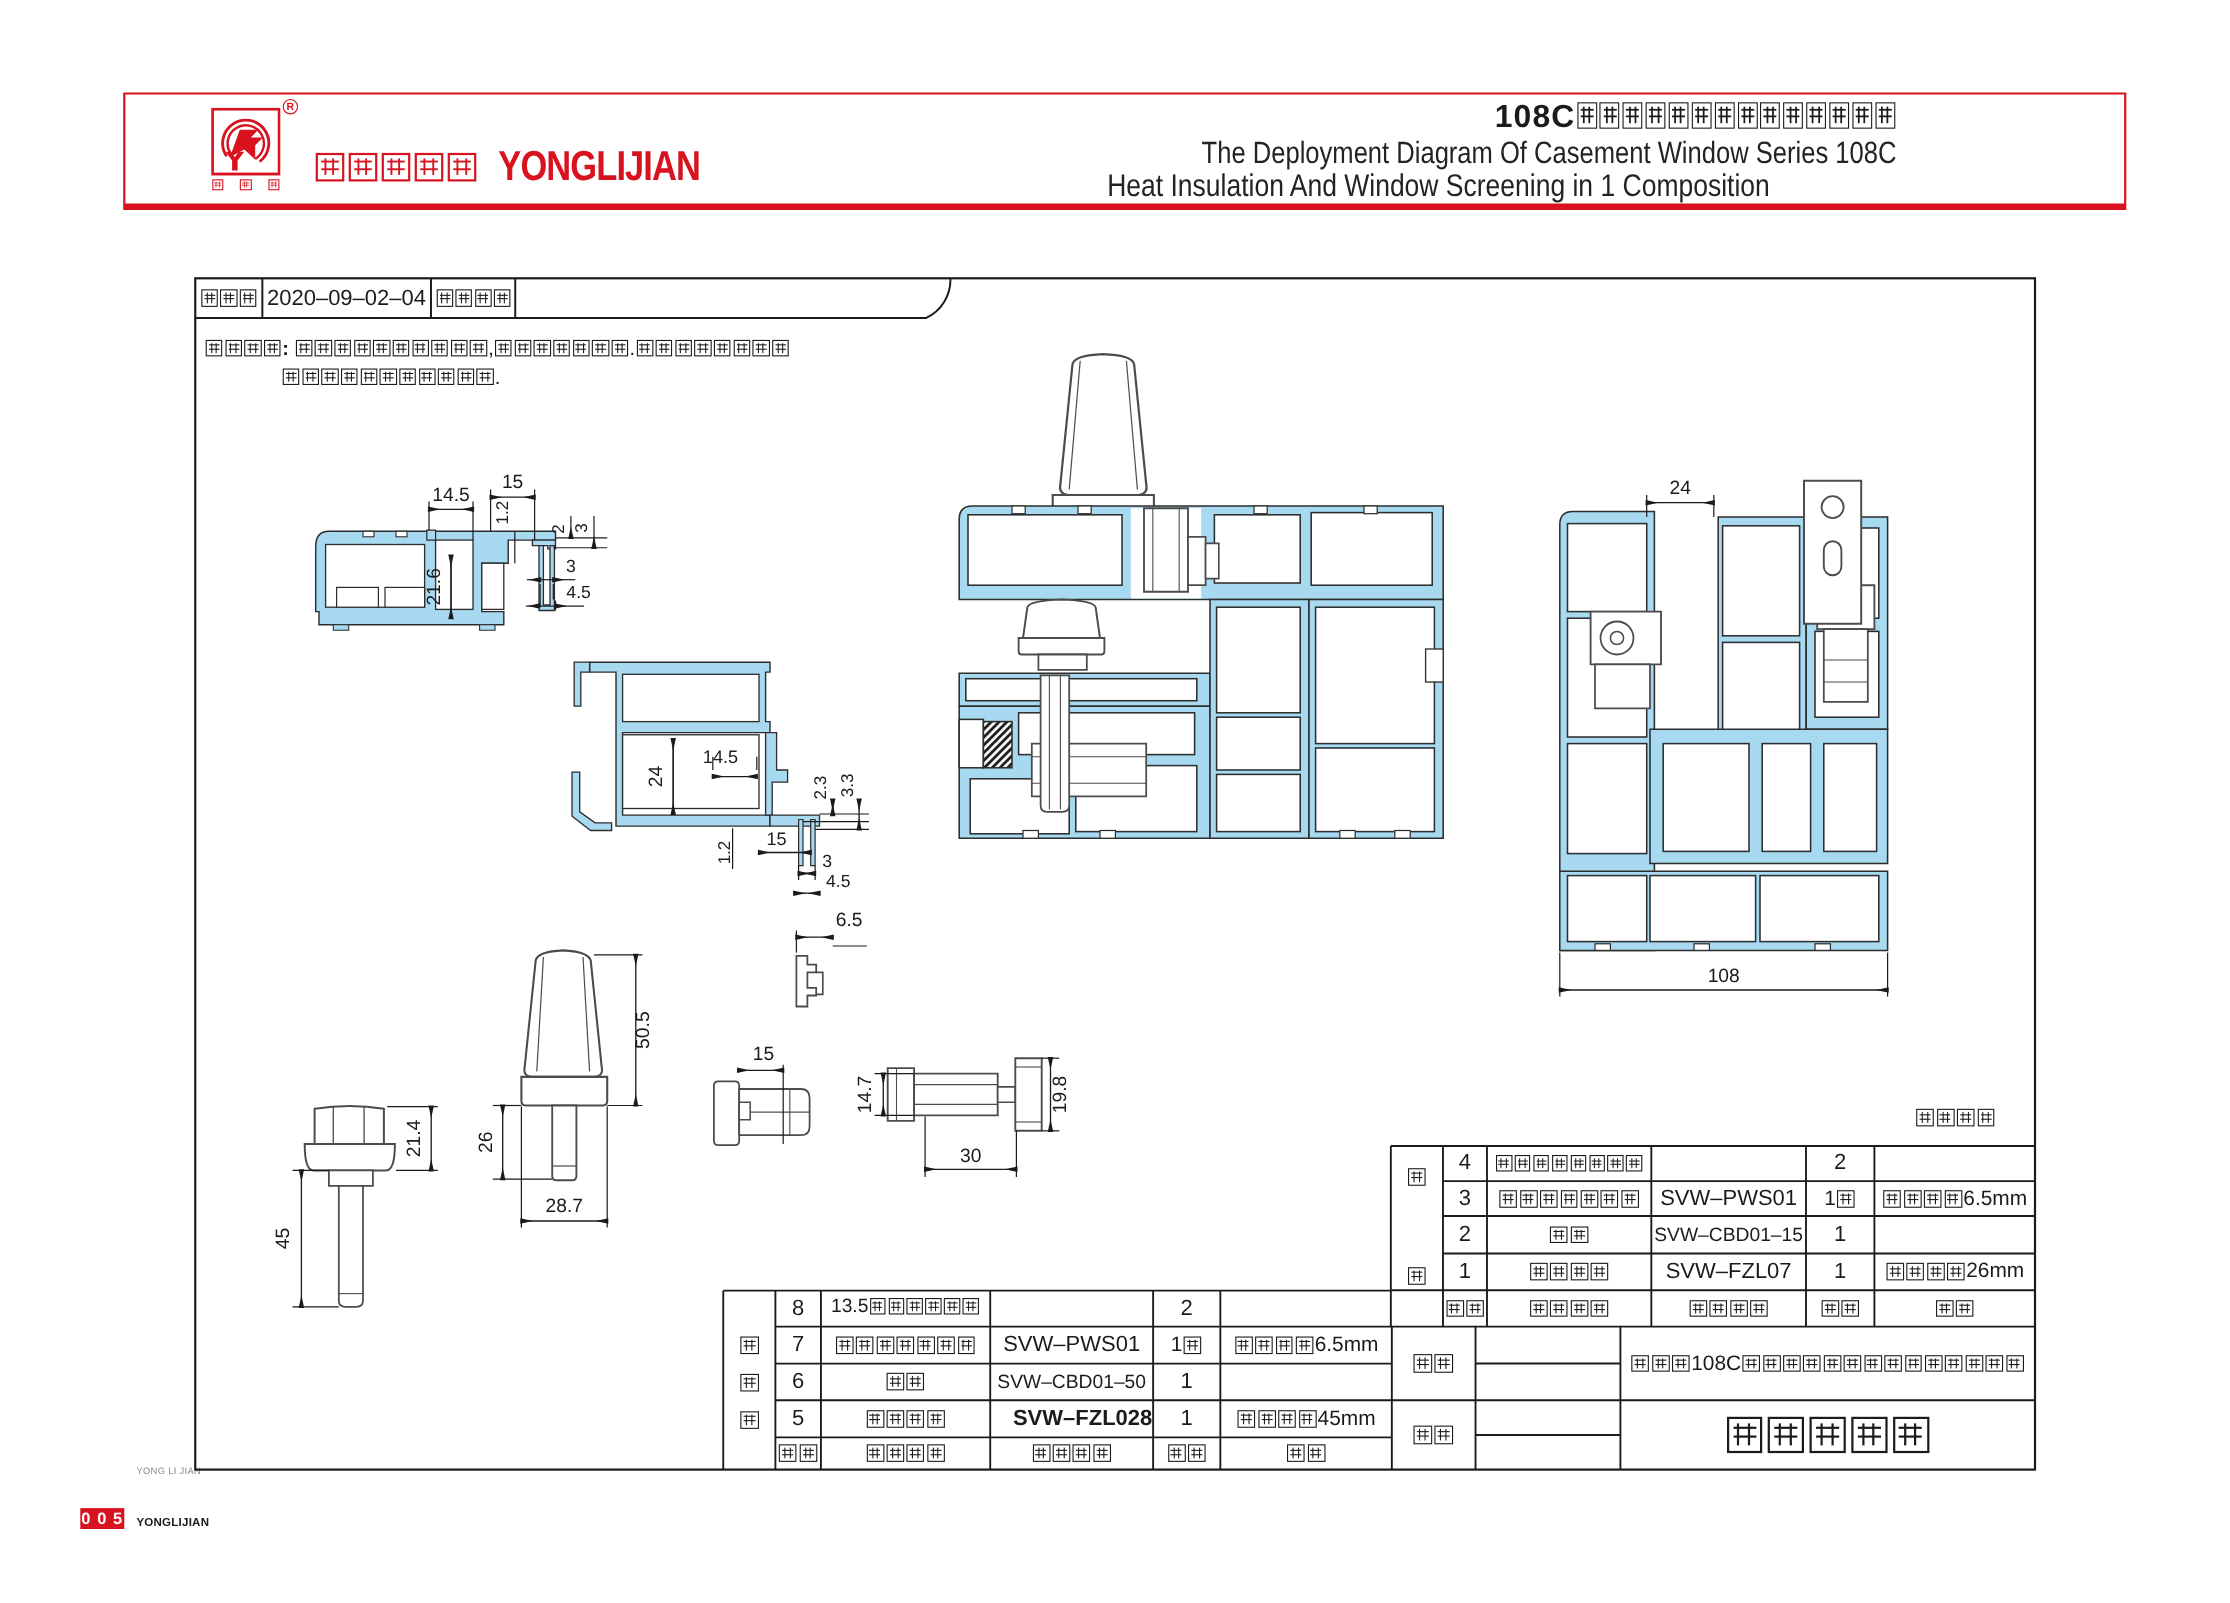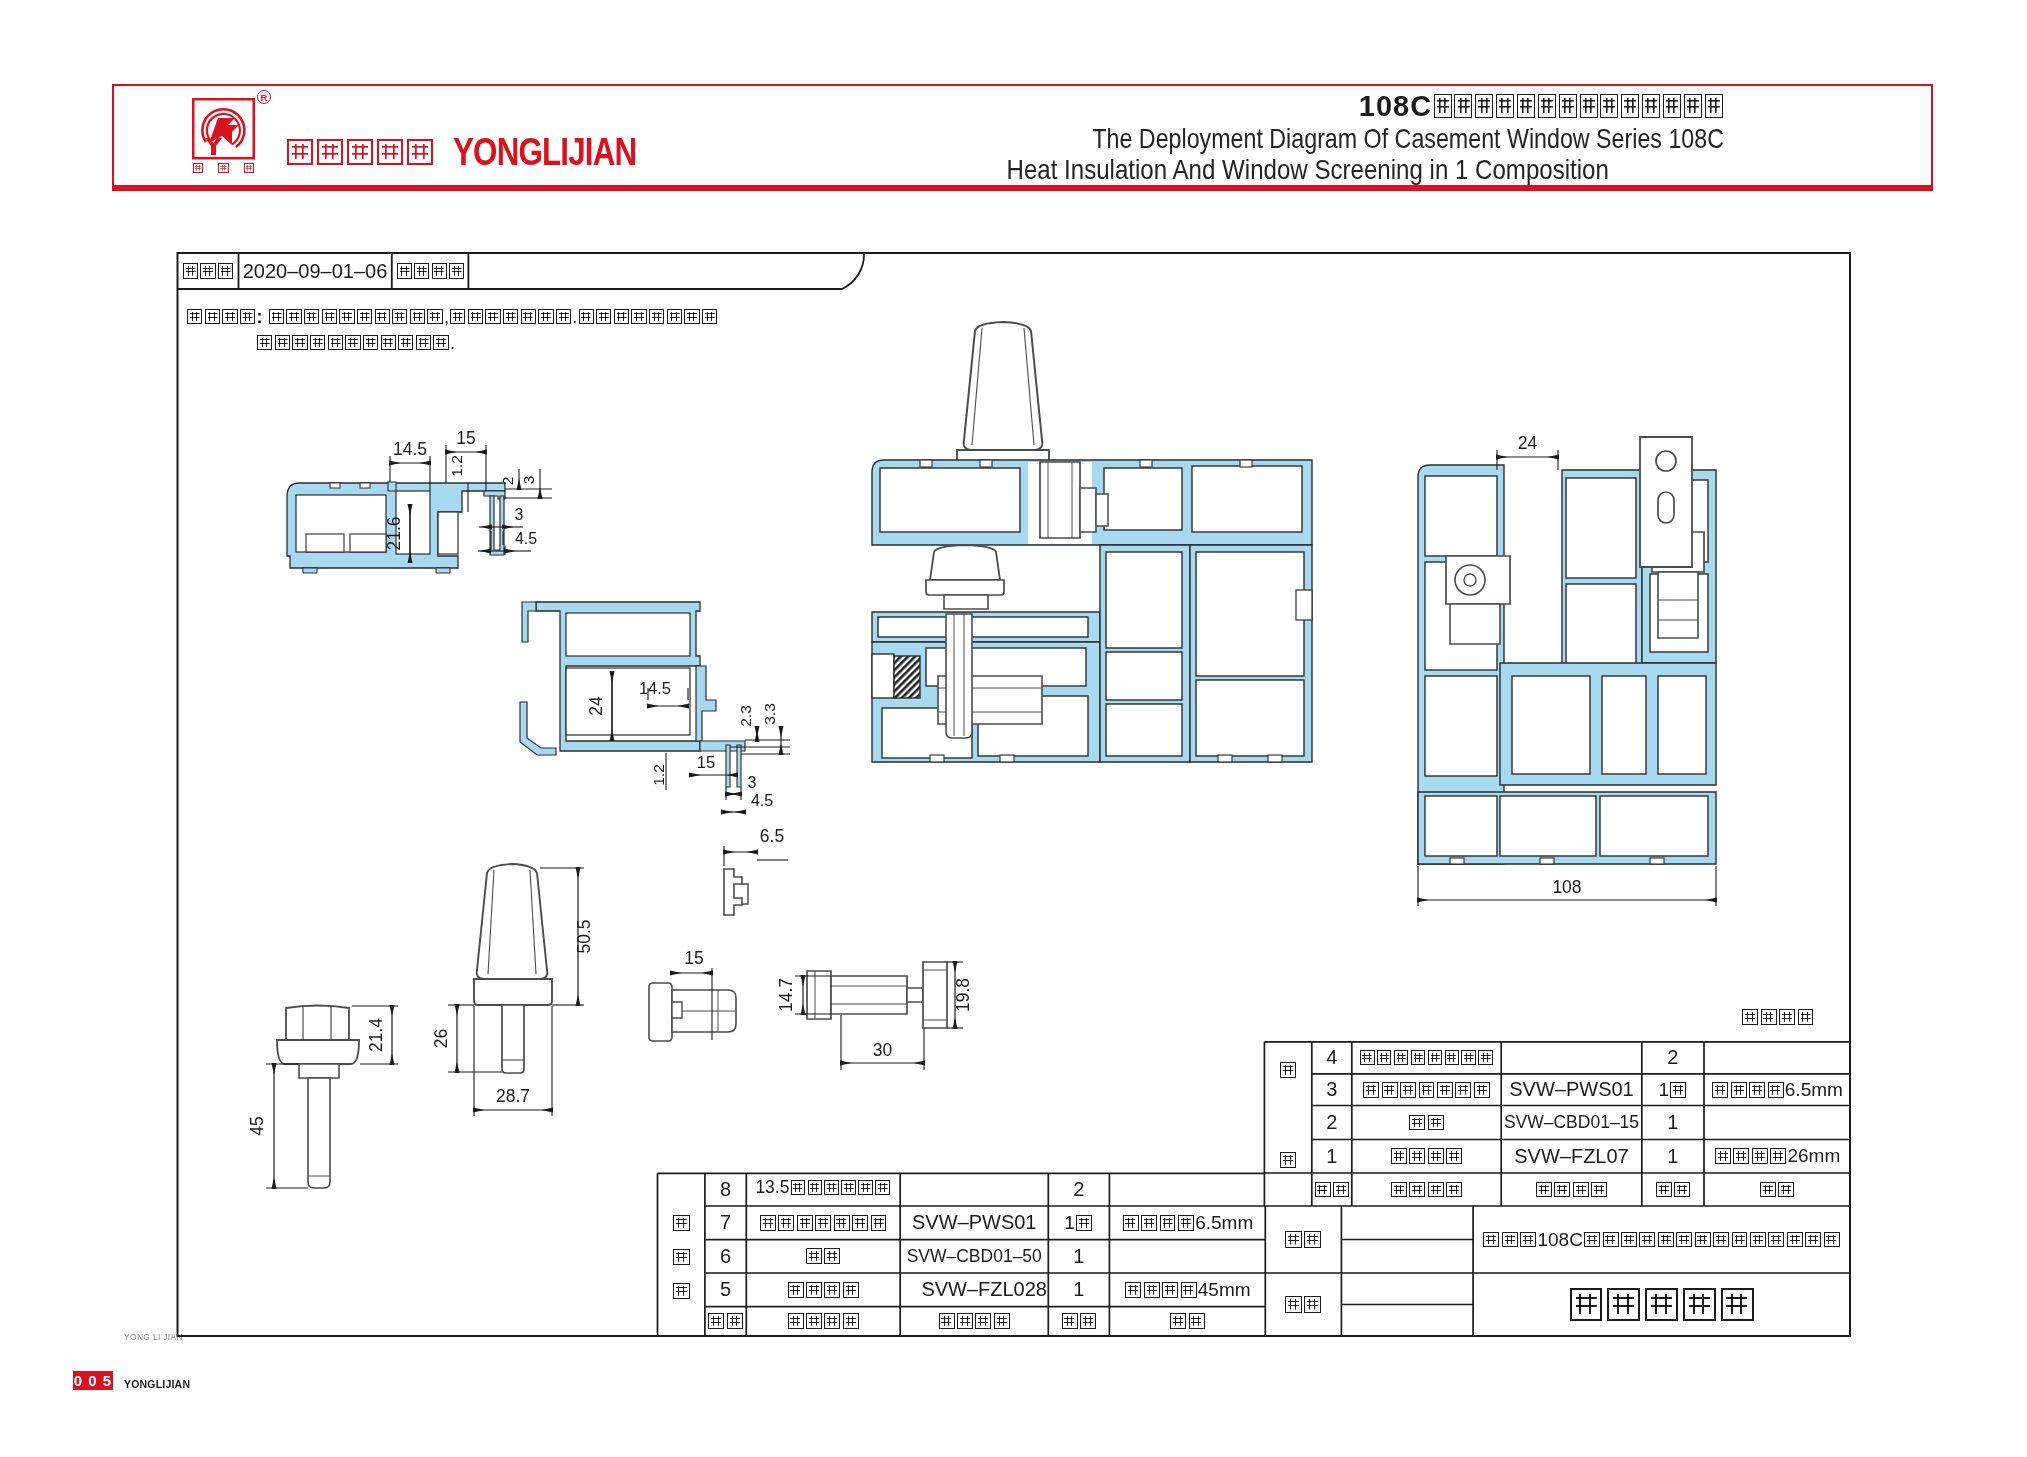--- a/index.html
+++ b/index.html
@@ -49,21 +49,21 @@
 
 <div class="a" style="left:124px;top:1332px;width:140px;height:10px;font-size:8.5px;color:#8a8a8a;letter-spacing:.3px;">YONG LI JIAN</div>
 <div class="a" style="left:124px;top:1378px;width:140px;height:12px;font-size:10.5px;color:#1b1b1b;font-weight:bold;letter-spacing:.2px;">YONGLIJIAN</div>
 
 <div class="a" style="left:177px;top:253px;width:62px;height:36px;display:flex;align-items:center;justify-content:center;white-space:nowrap;font-size:18px;">
     <b class="c"></b>
     <b class="c"></b>
     <b class="c"></b>
   </div>
 
-<div class="a" style="left:238px;top:253px;width:154px;height:36px;display:flex;align-items:center;justify-content:center;white-space:nowrap;font-size:20px;">2020–09–01–06</div>
+<div class="a" style="left:238px;top:253px;width:154px;height:36px;display:flex;align-items:center;justify-content:center;white-space:nowrap;font-size:20px;">2020–09–02–04</div>
 
 <div class="a" style="left:392px;top:253px;width:77px;height:36px;display:flex;align-items:center;justify-content:center;white-space:nowrap;font-size:18px;">
     <b class="c"></b>
     <b class="c"></b>
     <b class="c"></b>
     <b class="c"></b>
   </div>
 
 <div class="a" style="left:186px;top:307px;width:780px;height:26px;font-size:18.2px;"><b class="c"></b><b class="c"></b><b class="c"></b><b class="c"></b><span style="font-weight:bold">:</span>&nbsp;<b class="c"></b><b class="c"></b><b class="c"></b><b class="c"></b><b class="c"></b><b class="c"></b><b class="c"></b><b class="c"></b><b class="c"></b><b class="c"></b><span>,</span><b class="c"></b><b class="c"></b><b class="c"></b><b class="c"></b><b class="c"></b><b class="c"></b><b class="c"></b><span>.</span><b class="c"></b><b class="c"></b><b class="c"></b><b class="c"></b><b class="c"></b><b class="c"></b><b class="c"></b><b class="c"></b></div>
 
@@ -176,21 +176,21 @@
   </div>
 <div class="a" style="left:900.2px;top:1239.6px;width:148.1px;height:33.4px;display:flex;align-items:center;justify-content:center;white-space:nowrap;font-size:17.5px;">SVW–CBD01–50</div>
 <div class="a" style="left:1048.3px;top:1239.6px;width:61.1px;height:33.4px;display:flex;align-items:center;justify-content:center;white-space:nowrap;font-size:20px;">1</div>
 <div class="a" style="left:704.9px;top:1273.0px;width:41.4px;height:33.7px;display:flex;align-items:center;justify-content:center;white-space:nowrap;font-size:20px;">5</div>
 <div class="a" style="left:746.3px;top:1273.0px;width:153.9px;height:33.7px;display:flex;align-items:center;justify-content:center;white-space:nowrap;font-size:19px;">
     <b class="c"></b>
     <b class="c"></b>
     <b class="c"></b>
     <b class="c"></b>
   </div>
-<div class="a" style="left:900.2px;top:1273.0px;width:168px;height:33.7px;display:flex;align-items:center;justify-content:center;white-space:nowrap;font-size:20px;">SVW–FZL028</div>
+<div class="a" style="left:900.2px;top:1273.0px;width:168px;height:33.7px;display:flex;align-items:center;justify-content:center;white-space:nowrap;font-size:20px;font-weight:bold;">SVW–FZL028</div>
 <div class="a" style="left:1048.3px;top:1273.0px;width:61.1px;height:33.7px;display:flex;align-items:center;justify-content:center;white-space:nowrap;font-size:20px;">1</div>
 <div class="a" style="left:1109.4px;top:1273.0px;width:155.9px;height:33.7px;display:flex;align-items:center;justify-content:center;white-space:nowrap;font-size:19px;"><b class="c"></b><b class="c"></b><b class="c"></b><b class="c"></b>45mm</div>
 <div class="a" style="left:704.9px;top:1306.7px;width:41.4px;height:29.3px;display:flex;align-items:center;justify-content:center;white-space:nowrap;font-size:19px;">
     <b class="c"></b>
     <b class="c"></b>
   </div>
 <div class="a" style="left:746.3px;top:1306.7px;width:153.9px;height:29.3px;display:flex;align-items:center;justify-content:center;white-space:nowrap;font-size:19px;">
     <b class="c"></b>
     <b class="c"></b>
     <b class="c"></b>

